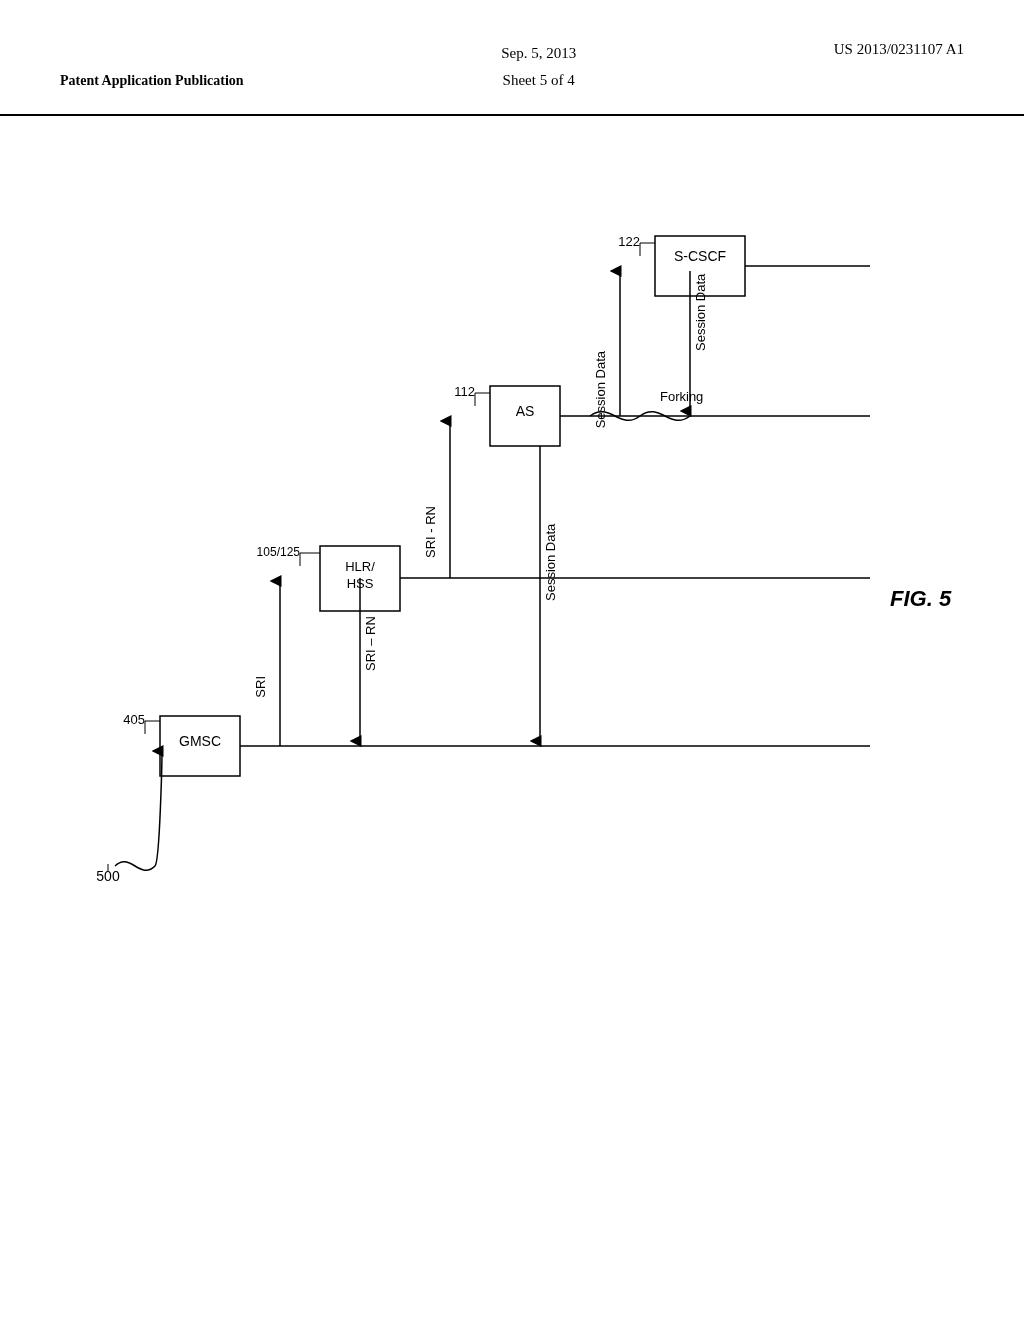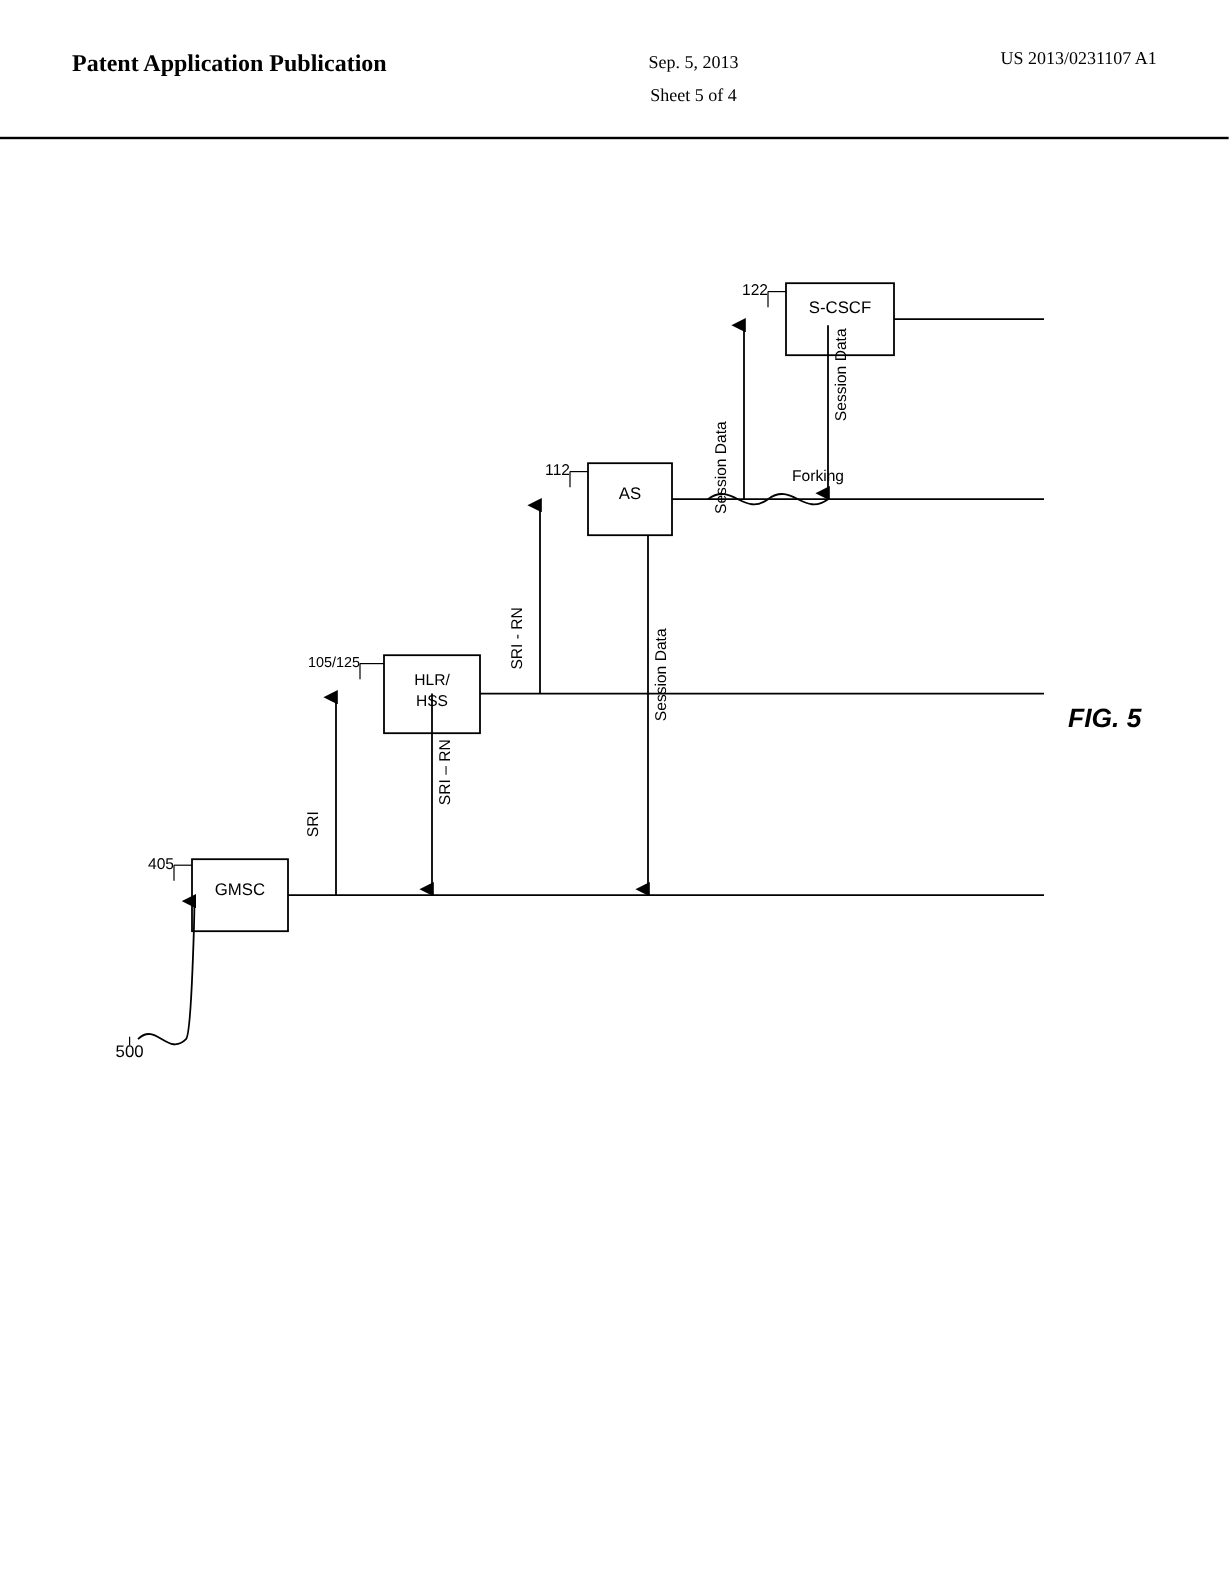--- a/index.html
+++ b/index.html
@@ -14,24 +14,25 @@
 
     .header {
       display: flex;
       justify-content: space-between;
       align-items: flex-start;
       padding: 40px 60px 20px 60px;
       border-bottom: 2px solid #000;
     }
 
     .header-left {
-      font-size: 20px;
+      font-size: 14px;
       font-weight: bold;
       max-width: 380px;
       line-height: 1.3;
+      margin-top: 32px;
     }
 
     .header-center {
       font-size: 15px;
       text-align: center;
       line-height: 1.8;
     }
 
     .header-right {
       font-size: 15px;

